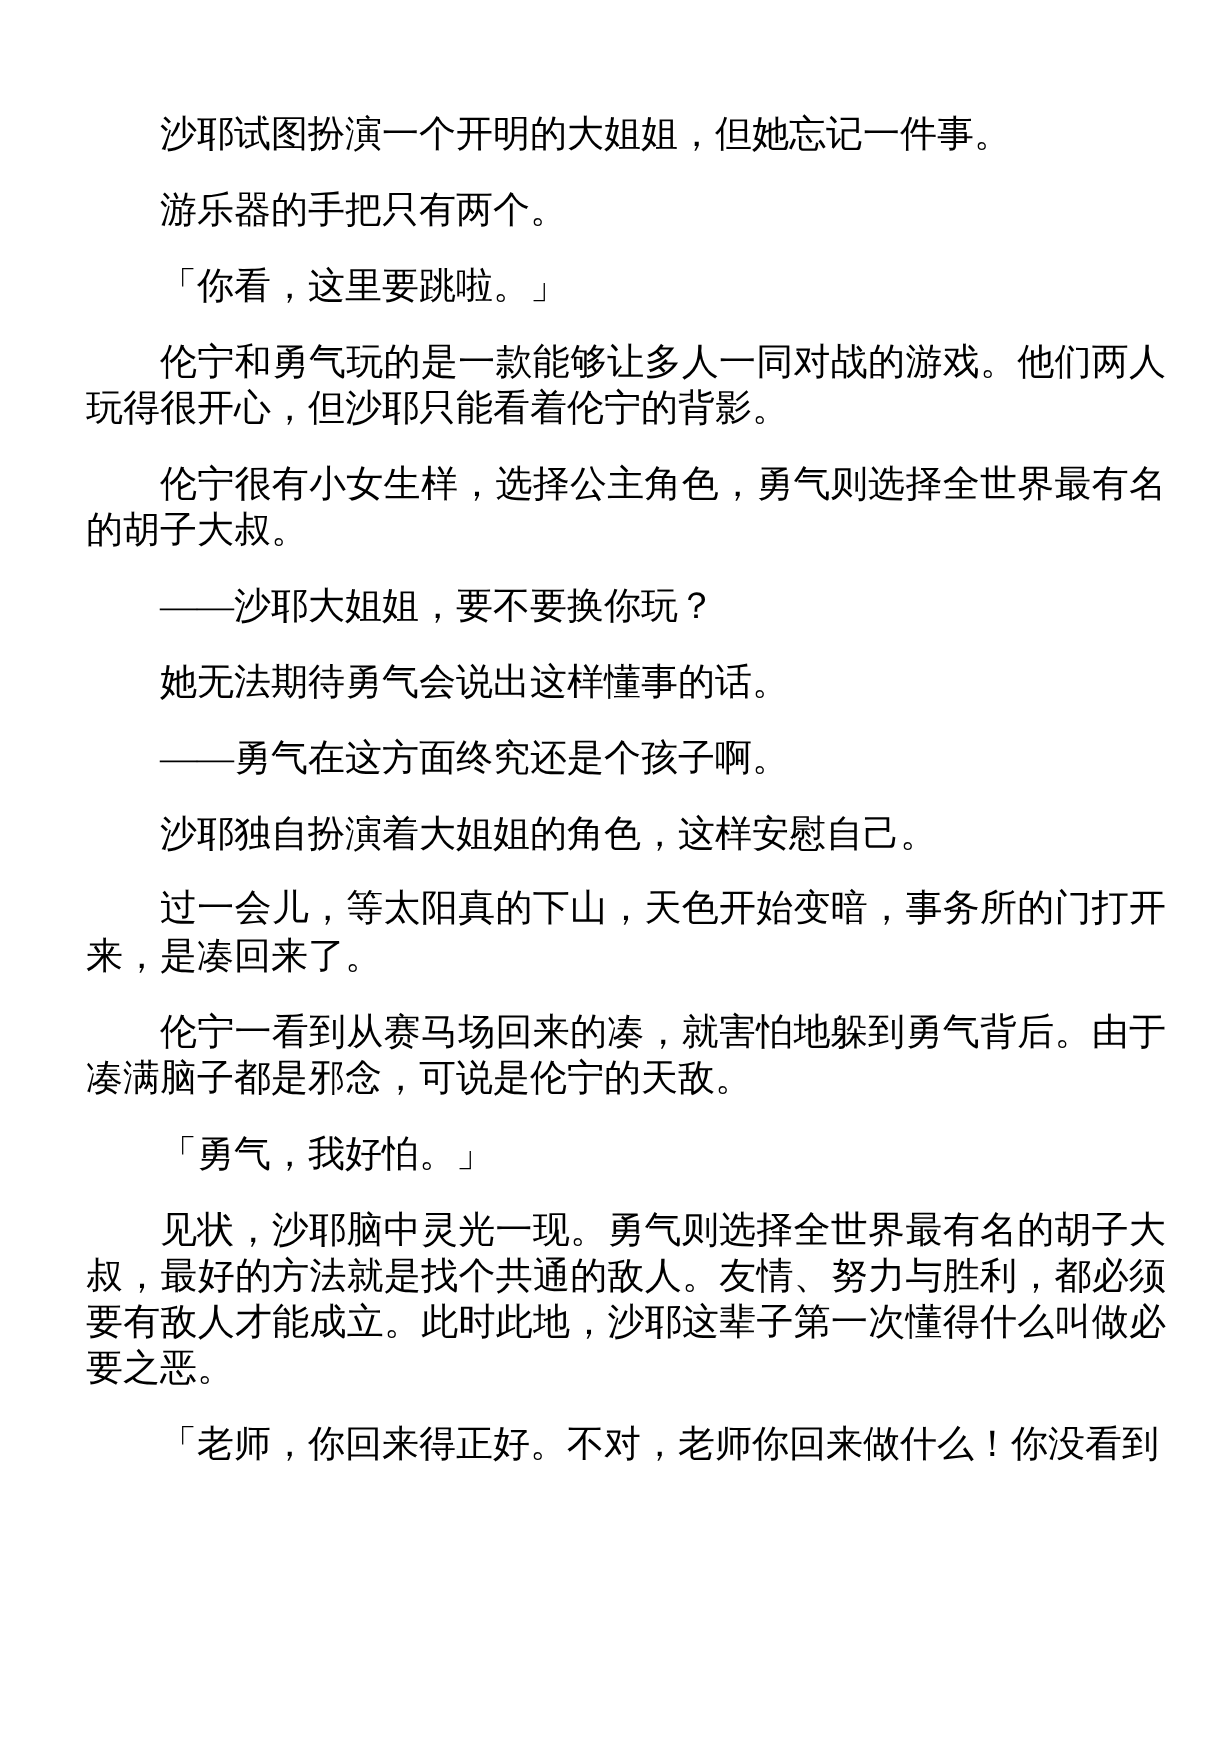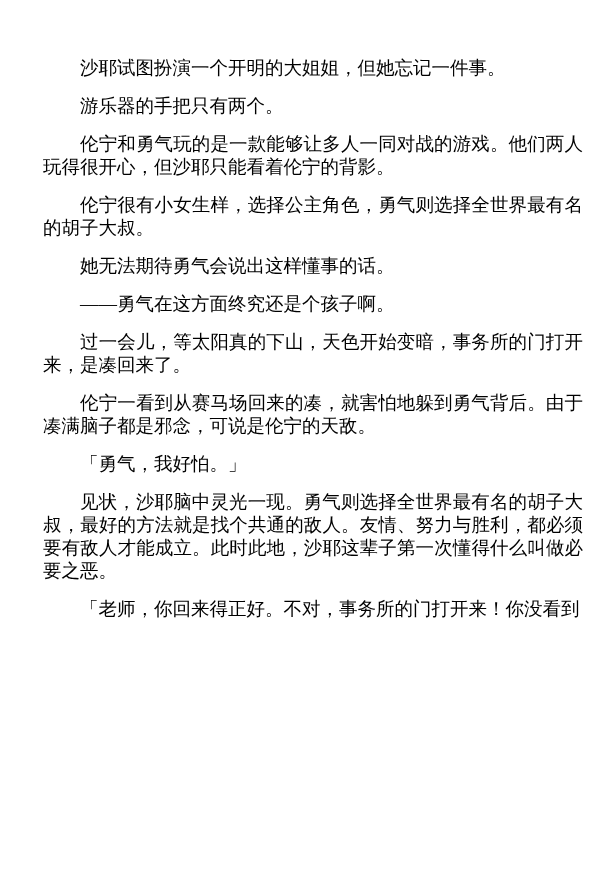--- a/index.html
+++ b/index.html
@@ -30,22 +30,25 @@
     line-break: strict;
     letter-spacing: 0;
   }
 </style>
 </head>
 <body>
 
 <div class="page">
   <p>沙耶试图扮演一个开明的大姐姐，但她忘记一件事。</p>
   <p>游乐器的手把只有两个。</p>
+  <p>「你看，这里要跳啦。」</p>
   <p>伦宁和勇气玩的是一款能够让多人一同对战的游戏。他们两人玩得很开心，但沙耶只能看着伦宁的背影。</p>
   <p>伦宁很有小女生样，选择公主角色，勇气则选择全世界最有名的胡子大叔。</p>
+  <p>——沙耶大姐姐，要不要换你玩？</p>
   <p>她无法期待勇气会说出这样懂事的话。</p>
   <p>——勇气在这方面终究还是个孩子啊。</p>
+  <p>沙耶独自扮演着大姐姐的角色，这样安慰自己。</p>
   <p>过一会儿，等太阳真的下山，天色开始变暗，事务所的门打开来，是凑回来了。</p>
   <p>伦宁一看到从赛马场回来的凑，就害怕地躲到勇气背后。由于凑满脑子都是邪念，可说是伦宁的天敌。</p>
   <p>「勇气，我好怕。」</p>
   <p>见状，沙耶脑中灵光一现。勇气则选择全世界最有名的胡子大叔，最好的方法就是找个共通的敌人。友情、努力与胜利，都必须要有敌人才能成立。此时此地，沙耶这辈子第一次懂得什么叫做必要之恶。</p>
-  <p>「老师，你回来得正好。不对，事务所的门打开来！你没看到</p>
+  <p>「老师，你回来得正好。不对，老师你回来做什么！你没看到</p>
 </div>
 
 </body></html>

